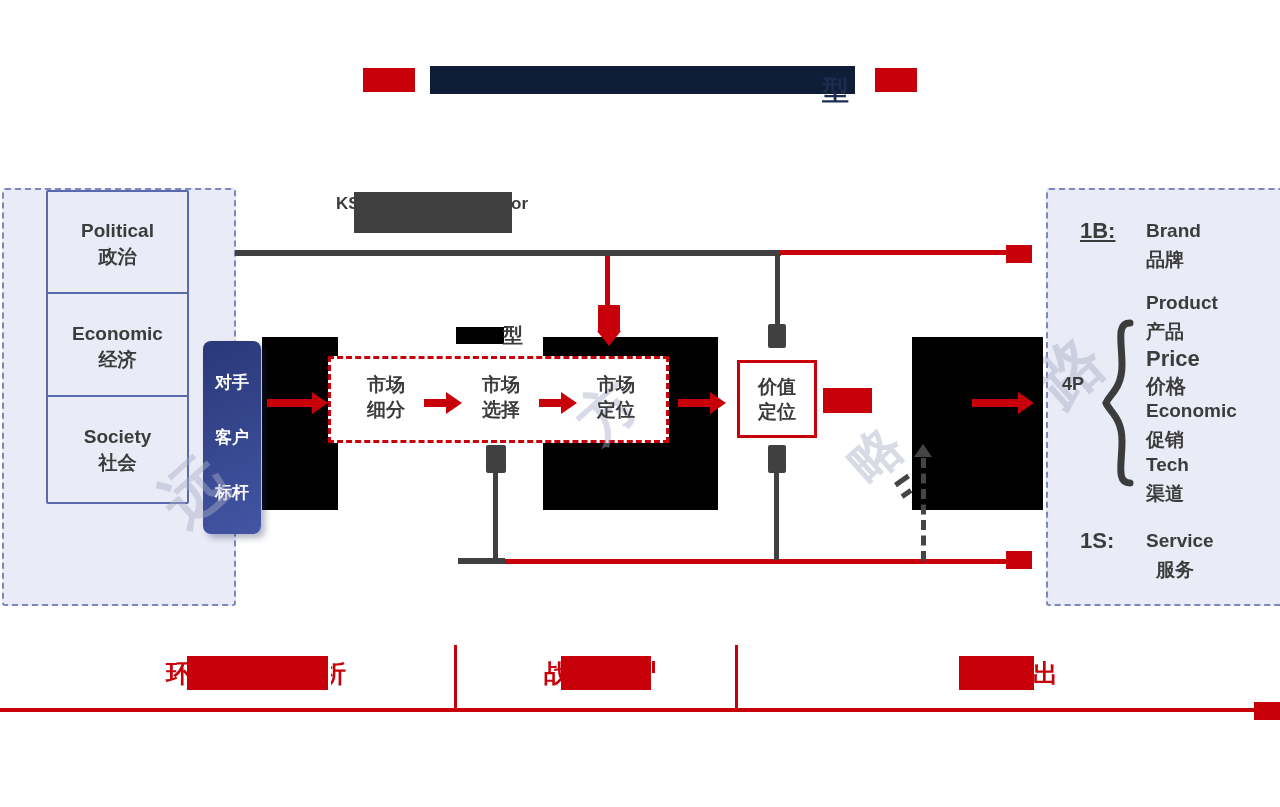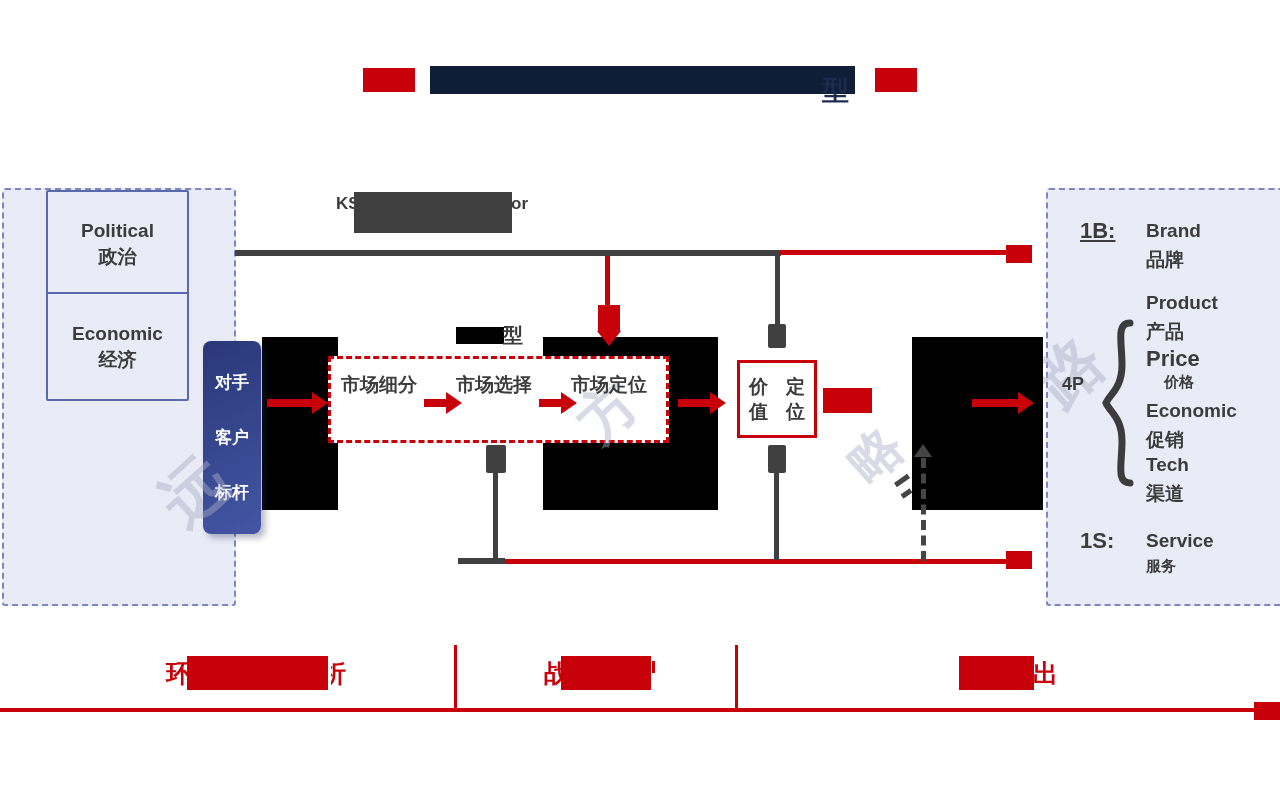--- a/index.html
+++ b/index.html
@@ -8,23 +8,23 @@
   .abs{position:absolute;}
   .t{position:absolute;white-space:nowrap;font-weight:bold;color:#3c3c3c;}
   .red{background:#c8000a;}
   .darkbg{background:#3f3f3f;}
   .blackbg{background:#000;}
   .panel{position:absolute;background:#e9ebf6;border:2px dashed #7d87be;border-radius:3px;}
   .pestbox{position:absolute;background:#e9ebf6;border:2px solid #5a69ad;border-radius:2px;
            display:flex;flex-direction:column;align-items:center;justify-content:center;
            font-weight:bold;color:#3c3c3c;font-size:19px;line-height:26px;text-align:center;}
   .rbox{position:absolute;background:#fff;border:3px solid #c8000a;z-index:3;
-        display:flex;flex-direction:row;align-items:center;justify-content:center;
+        display:flex;flex-direction:column;align-items:center;justify-content:center;
         font-weight:bold;color:#3c3c3c;font-size:19px;line-height:25px;text-align:center;}
-  .cell{position:absolute;display:flex;align-items:center;
+  .cell{position:absolute;display:flex;flex-direction:column;align-items:center;
         font-weight:bold;color:#3c3c3c;font-size:19px;line-height:25px;text-align:center;}
   .ah-right{position:absolute;width:0;height:0;border-top:11px solid transparent;
             border-bottom:11px solid transparent;border-left:16px solid #c8000a;z-index:4;}
   .ah-down{position:absolute;width:0;height:0;border-left:12px solid transparent;
            border-right:12px solid transparent;border-top:15px solid #c8000a;z-index:4;}
   .ah-up-dark{position:absolute;width:0;height:0;border-left:9px solid transparent;
               border-right:9px solid transparent;border-bottom:13px solid #454545;z-index:4;}
   .wm{position:absolute;color:#a9afc6;opacity:.45;font-weight:bold;
       transform:rotate(-42deg);pointer-events:none;}
   .z1{z-index:1}.z2{z-index:2}.z3{z-index:3}.z4{z-index:4}
@@ -42,20 +42,24 @@
   <div class="abs red" style="left:875px;top:68px;width:42px;height:24px;"></div>
 
   <div class="panel" style="left:2px;top:188px;width:230px;height:414px;"></div>
   <div class="pestbox" style="left:46px;top:190px;width:139px;height:104px;">
     <span>Political</span>
     <span>政治</span>
   </div>
   <div class="pestbox" style="left:46px;top:292px;width:139px;height:105px;">
     <span>Economic</span>
     <span>经济</span>
+  </div>
+  <div class="pestbox" style="left:46px;top:395px;width:139px;height:105px;">
+    <span>Society</span>
+    <span>社会</span>
   </div>
 
   <div class="abs z2" style="left:203px;top:301px;width:58px;height:193px;border-radius:8px;
        background:linear-gradient(155deg,#2a3878,#4355a4);box-shadow:4px 4px 6px rgba(40,50,90,.35);
        display:flex;flex-direction:column;align-items:center;justify-content:center;gap:32px;
        color:#fff;font-weight:bold;font-size:17px;margin-top:40px;">
     <span>对手</span>
     <span>客户</span>
     <span>标杆</span>
   </div>
@@ -121,34 +125,34 @@
 
   <div class="panel" style="left:1046px;top:188px;width:233px;height:414px;">
     <div class="wm" style="left:-10px;top:138px;font-size:64px;">路</div>
     <span class="t" style="left:32px;top:28px;font-size:22px;text-decoration:underline;">1B:</span>
     <span class="t" style="left:98px;top:30px;font-size:19px;">Brand</span>
     <span class="t" style="left:98px;top:57px;font-size:19px;">品牌</span>
 
     <span class="t" style="left:98px;top:102px;font-size:19px;">Product</span>
     <span class="t" style="left:98px;top:129px;font-size:19px;">产品</span>
     <span class="t" style="left:98px;top:156px;font-size:22px;">Price</span>
-    <span class="t" style="left:116px;top:183px;font-size:15px;">价格</span>
+    <span class="t" style="left:98px;top:183px;font-size:20px;">价格</span>
     <span class="t" style="left:98px;top:210px;font-size:19px;">Economic</span>
     <span class="t" style="left:98px;top:237px;font-size:19px;">促销</span>
     <span class="t" style="left:98px;top:264px;font-size:19px;">Tech</span>
     <span class="t" style="left:98px;top:291px;font-size:19px;">渠道</span>
 
     <span class="t" style="left:14px;top:184px;font-size:18px;">4P</span>
     <svg style="position:absolute;left:52px;top:128px;" width="36" height="170" viewBox="0 0 36 170">
       <path d="M30 5 C16 5 22 24 22 47 C22 70 10 76 6 85 C10 94 22 100 22 123 C22 146 16 165 30 165" fill="none" stroke="#3c3c3c" stroke-width="7" stroke-linecap="round"></path>
     </svg>
 
     <span class="t" style="left:32px;top:338px;font-size:22px;">1S:</span>
     <span class="t" style="left:98px;top:340px;font-size:19px;">Service</span>
-    <span class="t" style="left:98px;top:367px;font-size:15px;">服务</span>
+    <span class="t" style="left:108px;top:367px;font-size:19px;">服务</span>
   </div>
 
 
   <div class="abs z4" style="left:486px;top:445px;width:20px;height:28px;background:#404040;border-radius:2px;"></div>
   <div class="abs z4" style="left:493px;top:473px;width:5px;height:86px;background:#404040;"></div>
   <div class="abs z4" style="left:768px;top:445px;width:18px;height:28px;background:#404040;border-radius:2px;"></div>
   <div class="abs z4" style="left:774px;top:473px;width:5px;height:87px;background:#404040;"></div>
   <div class="abs" style="left:458px;top:558px;width:47px;height:6px;background:#404040;"></div>
   <div class="abs red" style="left:505px;top:559px;width:501px;height:5px;"></div>
   <div class="abs red" style="left:1006px;top:551px;width:26px;height:18px;"></div>

